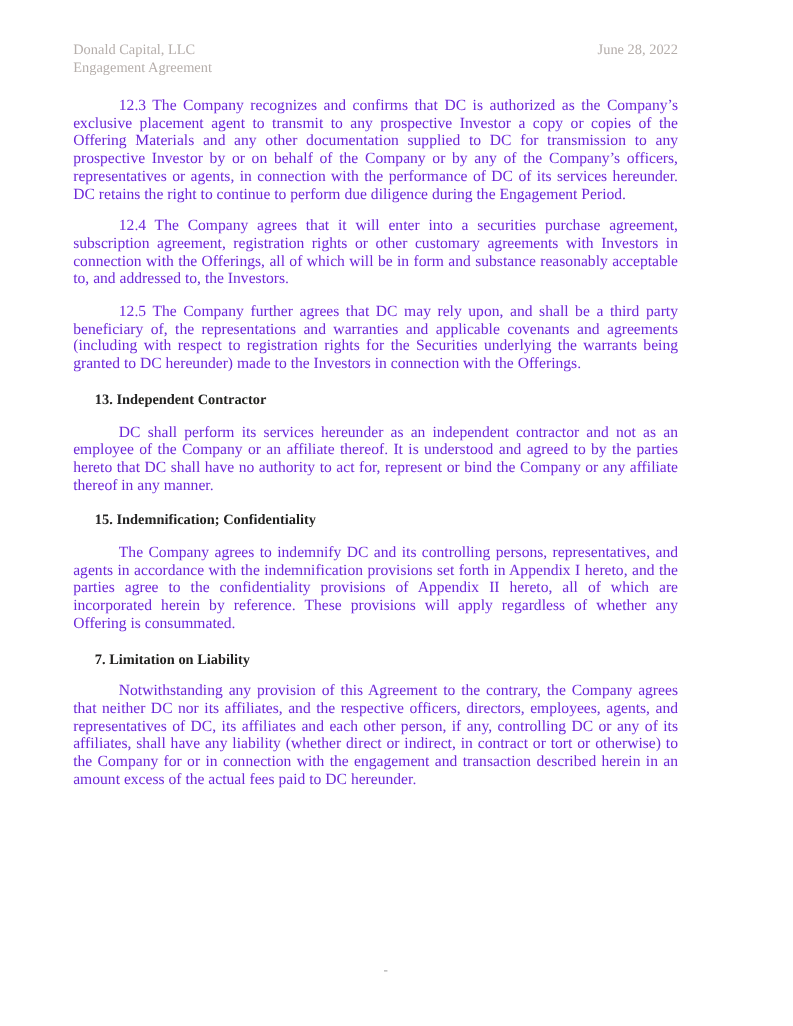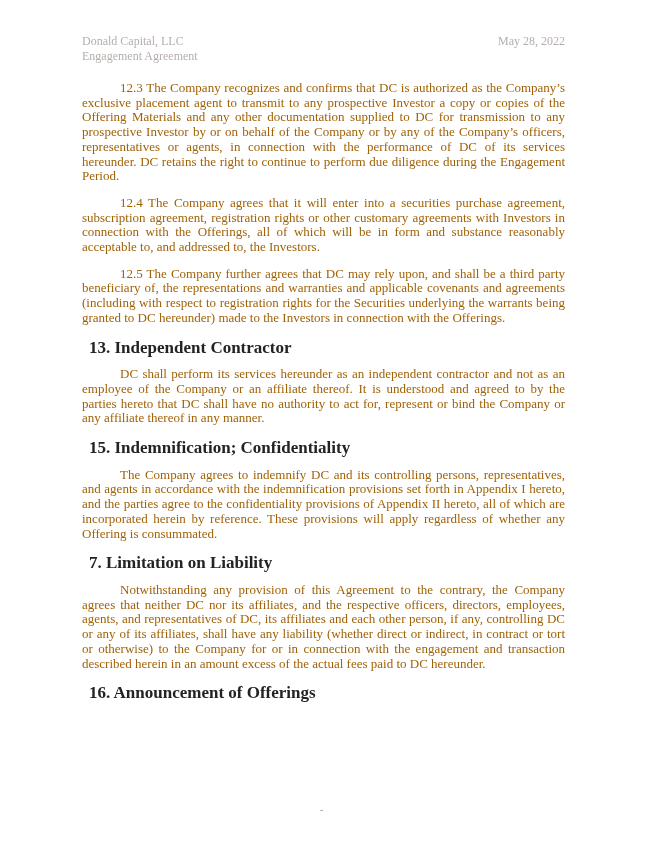--- a/index.html
+++ b/index.html
@@ -6,21 +6,21 @@
     margin: 0;
     padding: 0;
     background: #ffffff;
   }
   .page {
     position: relative;
     width: 661px;
     height: 855px;
     background: #ffffff;
     box-sizing: border-box;
-    padding: 34px 96px 0 82px;
+    padding: 34px 96px 0 61px;
     font-family: "Liberation Serif", "DejaVu Serif", serif;
     color: #2b2a28;
     overflow: hidden;
   }
   .doc-header {
     display: flex;
     justify-content: space-between;
     align-items: flex-start;
     color: #b5aeab;
     font-size: 12px;
@@ -32,27 +32,27 @@
   }
   .doc-body {
     margin-top: 17px;
     font-size: 13px;
     line-height: 14.7px;
   }
   .para {
     margin: 0 0 12px 0;
     text-indent: 38px;
     text-align: justify;
-    color: #a16207;
+    color: #6d28d9;
     font-family: Liberation Serif, serif;
   }
   .section-heading {
-    margin: 15px 0 12px 7px;
+    margin: 15px 0 12px 18px;
     font-weight: bold;
-    font-size: 17px;
+    font-size: 12px;
     text-align: left;
     text-indent: 0;
     color: #242322;
   }
   .doc-footer {
     position: absolute;
     left: 0;
     bottom: 40px;
     width: 100%;
     text-align: center;
@@ -70,38 +70,37 @@
 <body>
 
 <div class="page">
 
   <div class="doc-header">
     <div class="left-block">
       <span>Donald Capital, LLC</span>
       <span>Engagement Agreement</span>
     </div>
     <div class="right-block">
-      <span>May 28, 2022</span>
+      <span>June 28, 2022</span>
     </div>
   </div>
 
   <div class="doc-body">
     <p class="para">12.3 The Company recognizes and confirms that DC is authorized as the Company’s exclusive placement agent to transmit to any prospective Investor a copy or copies of the Offering Materials and any other documentation supplied to DC for transmission to any prospective Investor by or on behalf of the Company or by any of the Company’s officers, representatives or agents, in connection with the performance of DC of its services hereunder. DC retains the right to continue to perform due diligence during the Engagement Period.</p>
     <p class="para">12.4 The Company agrees that it will enter into a securities purchase agreement, subscription agreement, registration rights or other customary agreements with Investors in connection with the Offerings, all of which will be in form and substance reasonably acceptable to, and addressed to, the Investors.</p>
     <p class="para">12.5 The Company further agrees that DC may rely upon, and shall be a third party beneficiary of, the representations and warranties and applicable covenants and agreements (including with respect to registration rights for the Securities underlying the warrants being granted to DC hereunder) made to the Investors in connection with the Offerings.</p>
 
     <p class="section-heading">13. Independent Contractor</p>
     <p class="para">DC shall perform its services hereunder as an independent contractor and not as an employee of the Company or an affiliate thereof. It is understood and agreed to by the parties hereto that DC shall have no authority to act for, represent or bind the Company or any affiliate thereof in any manner.</p>
 
     <p class="section-heading">15. Indemnification; Confidentiality</p>
     <p class="para">The Company agrees to indemnify DC and its controlling persons, representatives, and agents in accordance with the indemnification provisions set forth in Appendix I hereto, and the parties agree to the confidentiality provisions of Appendix II hereto, all of which are incorporated herein by reference. These provisions will apply regardless of whether any Offering is consummated.</p>
 
     <p class="section-heading">7. Limitation on Liability</p>
     <p class="para">Notwithstanding any provision of this Agreement to the contrary, the Company agrees that neither DC nor its affiliates, and the respective officers, directors, employees, agents, and representatives of DC, its affiliates and each other person, if any, controlling DC or any of its affiliates, shall have any liability (whether direct or indirect, in contract or tort or otherwise) to the Company for or in connection with the engagement and transaction described herein in an amount excess of the actual fees paid to DC hereunder.</p>
 
-    <p class="section-heading">16. Announcement of Offerings</p>
   </div>
 
   <div class="doc-footer">
     <span class="page-marker">-</span>
   </div>
 
 </div>
 
 </body></html>

